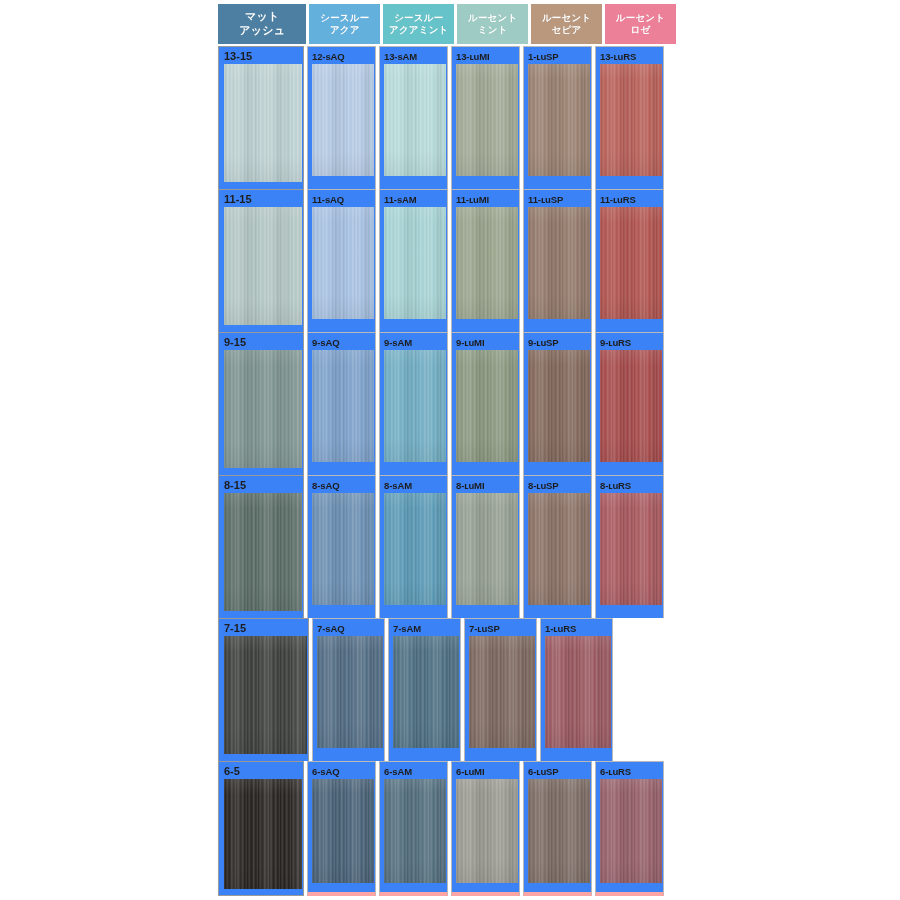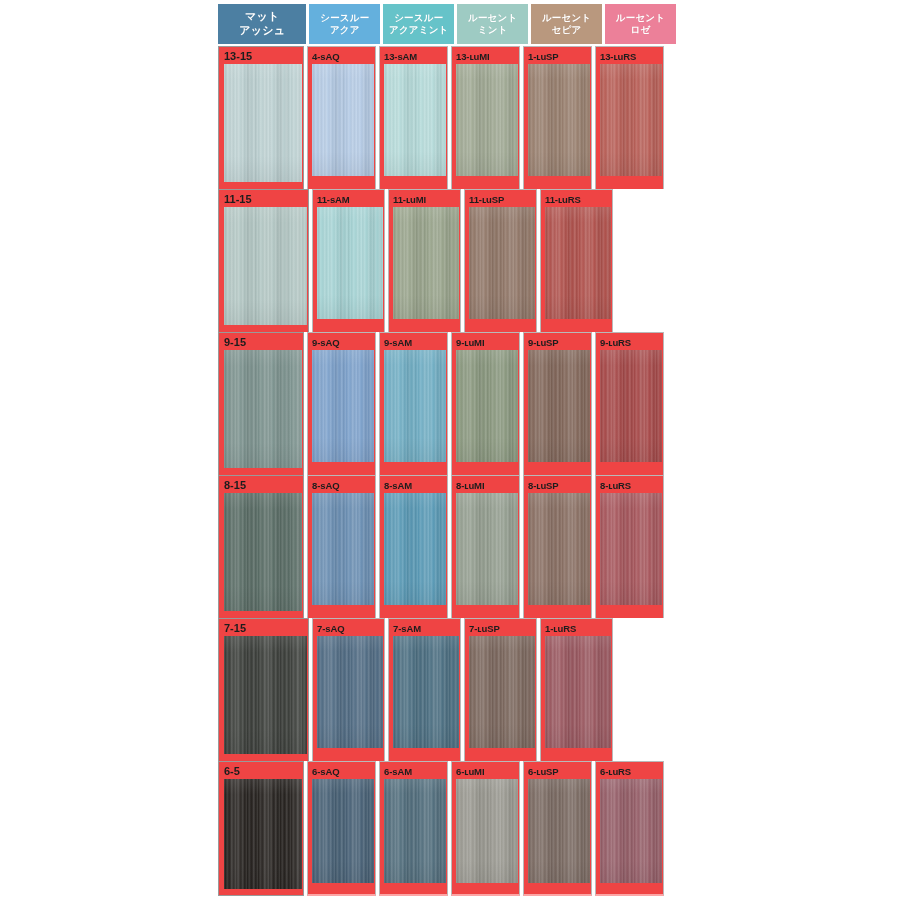--- a/index.html
+++ b/index.html
@@ -67,33 +67,33 @@
 
   .cell {
     box-sizing: border-box;
     width: 73px;
     margin-right: 3px;
     position: relative;
     padding: 3px 1px 0 4px;
     border-top: 1px solid #b9b9b9;
     border-left: 1px solid #b9b9b9;
     border-right: 1px solid #b9b9b9;
-    background: #ef4444;
+    background: #3b82f6;
   }
   .cell:last-child { margin-right: 12px; }
 
   
   .cell.col-0 {
     width: 91px;
     border: 1px solid #9a9a9a;
     border-bottom: none;
     padding-left: 5px;
   }
   .swatch-row:last-child .cell {
-    border-bottom: 2px solid #fca5a5;
+    border-bottom: 4px solid #fca5a5;
   }
   .swatch-row:last-child .cell.col-0 {
     border-bottom: 1px solid #9a9a9a;
   }
 
   .cell-label {
     font-size: 9.5px;
     font-weight: bold;
     color: #1d1d1d;
     line-height: 13px;
@@ -186,21 +186,21 @@
       </div>
     </div>
 
   <div class="grid-body">
       <div class="swatch-row">
         <div class="cell col-0">
           <div class="cell-label">13-15</div>
           <div class="swatch" style="background: rgb(191, 211, 212);"></div>
         </div>
         <div class="cell col-1">
-          <div class="cell-label">4-sAQ</div>
+          <div class="cell-label">12-sAQ</div>
           <div class="swatch" style="background: rgb(182, 204, 230);"></div>
         </div>
         <div class="cell col-2">
           <div class="cell-label">13-sAM</div>
           <div class="swatch" style="background: rgb(183, 220, 219);"></div>
         </div>
         <div class="cell col-3">
           <div class="cell-label">13-ʟuMI</div>
           <div class="swatch" style="background: rgb(162, 171, 150);"></div>
         </div>
@@ -211,20 +211,24 @@
         <div class="cell col-5">
           <div class="cell-label">13-ʟuRS</div>
           <div class="swatch" style="background: rgb(186, 97, 89);"></div>
         </div>
       </div>
       <div class="swatch-row">
         <div class="cell col-0">
           <div class="cell-label">11-15</div>
           <div class="swatch" style="background: rgb(181, 201, 198);"></div>
         </div>
+        <div class="cell col-1">
+          <div class="cell-label">11-sAQ</div>
+          <div class="swatch" style="background: rgb(168, 195, 228);"></div>
+        </div>
         <div class="cell col-2">
           <div class="cell-label">11-sAM</div>
           <div class="swatch" style="background: rgb(168, 213, 214);"></div>
         </div>
         <div class="cell col-3">
           <div class="cell-label">11-ʟuMI</div>
           <div class="swatch" style="background: rgb(155, 166, 142);"></div>
         </div>
         <div class="cell col-4">
           <div class="cell-label">11-ʟuSP</div>

